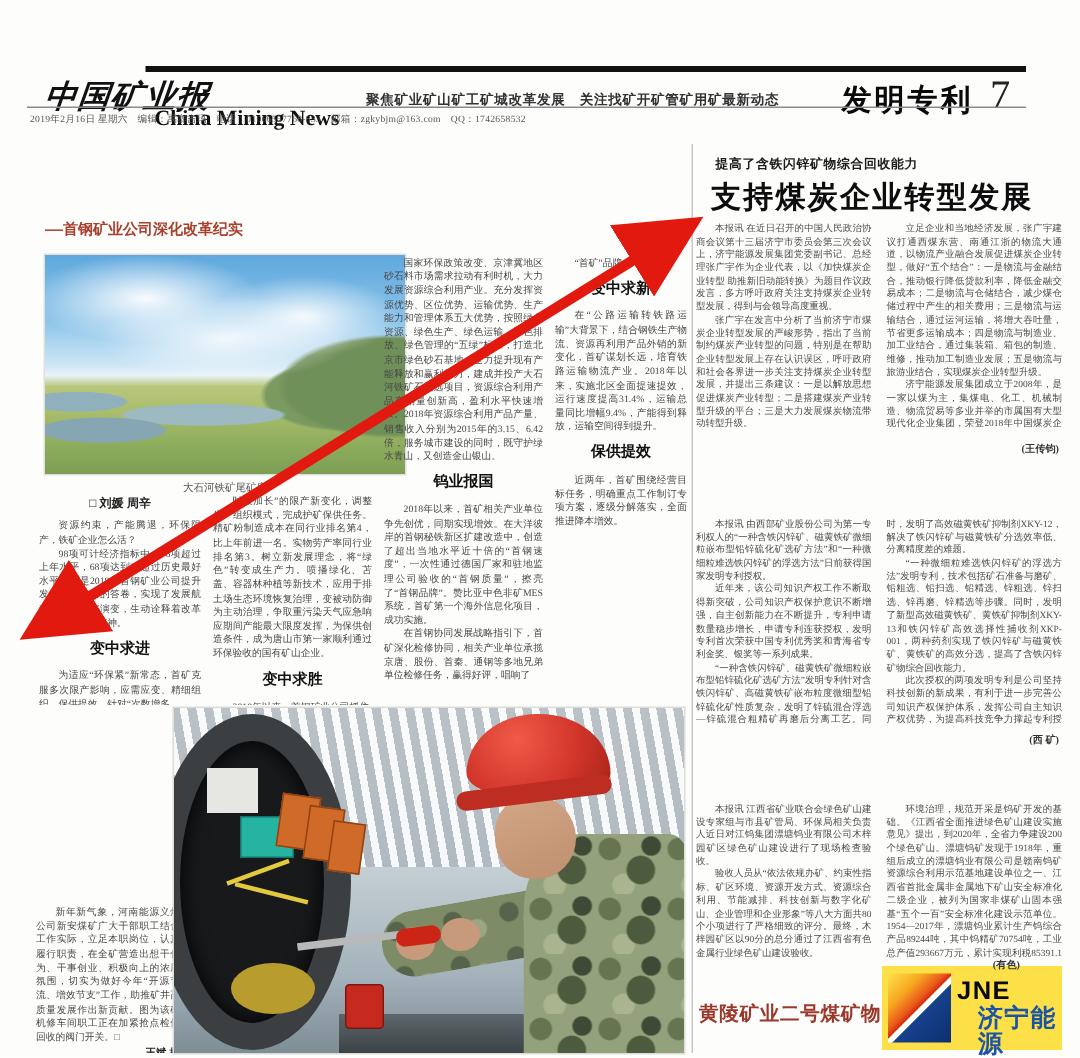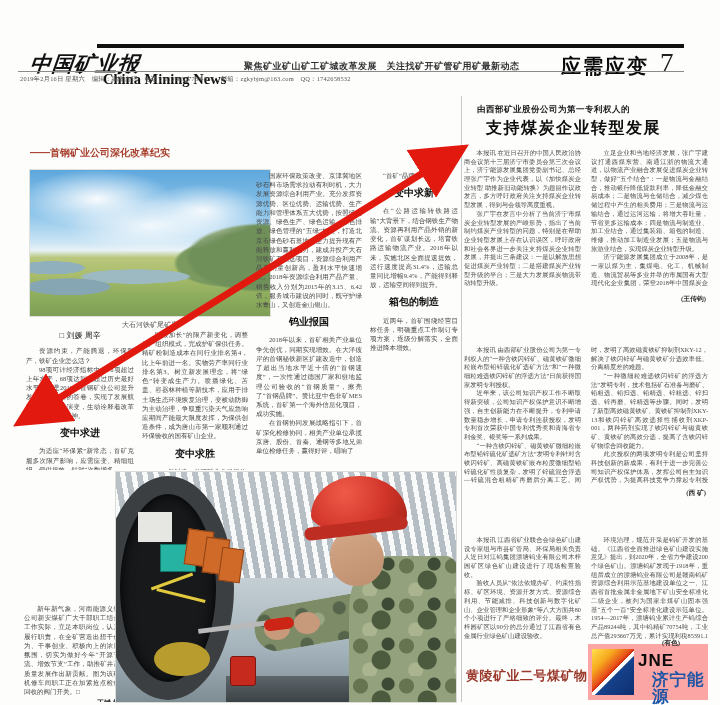--- a/index.html
+++ b/index.html
@@ -17,21 +17,21 @@
   .page-num{font-family:"Liberation Serif",serif;font-weight:400;font-size:27px;color:#222;}
   .dateline{font-size:6.4px;color:#555;letter-spacing:.2px;}
   
   .story-headline{font-family:"Liberation Sans",sans-serif;font-weight:900;font-size:31px;
                   letter-spacing:2px;color:#d0261a;}
   .story-subtitle{font-family:"Liberation Sans",sans-serif;font-weight:bold;font-size:10px;color:#a8402e;}
   .story-col{font-size:6.5px;line-height:1.42;text-align:justify;color:#474747;overflow:hidden;}
   .story-col p{margin:0;text-indent:2em;}
   .col-head{font-family:"Liberation Sans",sans-serif;font-size:10px;font-weight:bold;
             text-align:center;color:#111;margin:6px 0;text-indent:0;}
-  .byline{font-family:"Liberation Sans",sans-serif;font-size:8px;font-weight:normal;
+  .byline{font-family:"Liberation Sans",sans-serif;font-size:8px;font-weight:bold;
           color:#222;text-align:center;margin-bottom:5px;}
   .photo-cap{font-size:7px;color:#555;text-align:center;}
   .cap-credit{font-family:"Liberation Sans",sans-serif;font-weight:bold;color:#222;text-align:right;font-size:7px;margin-top:2px;}
   
   .kicker{font-family:"Liberation Sans",sans-serif;font-weight:bold;font-size:8.5px;color:#1c1c1c;letter-spacing:.5px;}
   .rc-headline{font-family:"Liberation Sans",sans-serif;font-weight:900;color:#0d0d0d;}
   .rc-body{column-count:2;column-gap:10px;font-size:6.3px;line-height:1.38;
            text-align:justify;color:#4a4a4a;overflow:hidden;}
   .rc-body p{margin:0;text-indent:2em;}
   .credit{font-size:6.8px;font-weight:bold;color:#333;text-align:right;}
@@ -73,41 +73,41 @@
       background-color:#7d8c66;
       background-image:radial-gradient(circle at 30% 40%, #55644a 6px, rgba(0,0,0,0) 7px),
                        radial-gradient(circle at 70% 65%, #9aa684 6px, rgba(0,0,0,0) 7px);
       background-size:38px 30px;}
   .hand{position:absolute;width:26px;height:22px;border-radius:50%;background:#c89a7c;}
   .tool-shaft{position:absolute;left:82px;top:152px;width:80px;height:5px;background:#b9b9b9;transform:rotate(-7deg);}
   .tool-handle{position:absolute;left:148px;top:146px;width:30px;height:12px;border-radius:6px;background:#cc2415;transform:rotate(-7deg);}
   .bench{position:absolute;left:110px;bottom:0;width:230px;height:26px;background:linear-gradient(#5d666b,#3c4347);}
   .gauge{position:absolute;left:114px;top:184px;width:24px;height:28px;background:#c62a1e;border-radius:3px;border:1px solid #7e160e;}
   
-  .jne-box{background:#fca5a5;}
+  .jne-box{background:#fde047;}
   .jne-mark{width:42px;height:46px;
       background:linear-gradient(135deg,#ffe14d 0%,#f7a91f 26%,#e8551a 44%,#d42d0c 49%,#ffffff 50%,#ffffff 55%,#16418c 56%,#0e2f6e 100%);}
   .jne-abbr{font-family:"Liberation Sans",sans-serif;font-weight:900;font-size:17px;color:#0a0a0a;letter-spacing:1px;line-height:1;}
   .jne-name{font-family:"Liberation Sans",sans-serif;font-weight:bold;font-size:16.5px;color:#1d55a5;letter-spacing:1px;line-height:1;}
 </style>
 </head>
 <body>
 
 <div class="page">
 
   <div class="abs thickrule" style="left:97px;top:44px;width:587px;"></div>
   <div class="abs logo-cn" style="left:30px;top:50px;">中国矿业报</div>
   <div class="abs logo-en" style="left:103px;top:71px;text-align:center;">China Mining News</div>
   <div class="abs tagline" style="left:200px;top:60px;">聚焦矿业矿山矿工矿城改革发展　关注找矿开矿管矿用矿最新动态</div>
-  <div class="abs section-label" style="left:561px;top:53px;">应需应变</div>
+  <div class="abs section-label" style="left:561px;top:53px;">发明专利</div>
   <div class="abs page-num" style="left:660px;top:48px;">7</div>
   <div class="abs hairline" style="left:18px;top:71px;width:666px;"></div>
   <div class="abs dateline" style="left:20px;top:75px;width:420px;">2019年2月16日 星期六　编辑：禹寨吉玛　电话：01066557768-833　邮箱：zgkybjm@163.com　QQ：1742658532</div>
 
-  <div class="abs story-subtitle" style="left:30px;top:146px;">——首钢矿业公司深化改革纪实</div>
+  <div class="abs story-subtitle" style="left:30px;top:146px;font-family:Liberation Mono, monospace;">——首钢矿业公司深化改革纪实</div>
 
   <div class="abs photo1" style="left:30px;top:170px;width:240px;height:146px;"></div>
   <div class="abs photo-cap" style="left:30px;top:320px;width:240px;">大石河铁矿尾矿库</div>
 
   <div class="abs story-col" style="left:26px;top:330px;width:108px;height:140px;">
     <div class="byline">□ 刘媛 周辛</div>
     <div>
         <p>资源约束，产能腾退，环保限产，铁矿企业怎么活？</p>
         <p>98项可计经济指标中，76项超过上年水平，68项达到或超过历史最好水平。这是2018年首钢矿业公司提升发展能力交出的答卷，实现了发展航程中的升华与演变，生动诠释着改革不停步的首钢精神。</p>
       </div>
@@ -139,21 +139,21 @@
   </div>
 
   <div class="abs story-col" style="left:370px;top:171px;width:88px;height:299px;">
     <div>
         <p>“首矿”品牌。</p>
       </div>
     <div class="col-head">变中求新</div>
     <div>
         <p>在“公路运输转铁路运输”大背景下，结合钢铁生产物流、资源再利用产品外销的新变化，首矿谋划长远，培育铁路运输物流产业。2018年以来，实施北区全面提速提效，运行速度提高31.4%，运输总量同比增幅9.4%，产能得到释放，运输空间得到提升。</p>
       </div>
-    <div class="col-head">箱包的制造</div>
+    <div class="col-head">保供提效</div>
     <div>
         <p>近两年，首矿围绕经营目标任务，明确重点工作制订专项方案，逐级分解落实，全面推进降本增效。</p>
       </div>
   </div>
 
   <div class="abs story-col" style="left:24px;top:604px;width:96px;height:98px;">
     <p style="text-indent:2em;">新年新气象，河南能源义煤公司新安煤矿广大干部职工结合工作实际，立足本职岗位，认真履行职责，在全矿营造出想干作为、干事创业、积极向上的浓厚氛围，切实为做好今年“开源节流、增效节支”工作，助推矿井高质量发展作出新贡献。图为该矿机修车间职工正在加紧抢点检修回收的阀门开关。□</p>
     <div class="cap-credit">王斌 摄</div>
   </div>
 
@@ -176,22 +176,22 @@
     <div class="tool-shaft"></div>
     <div class="tool-handle"></div>
     <div class="jacket"></div>
     <div class="face"></div>
     <div class="hat"></div>
     <div class="hat-brim"></div>
   </div>
 
   <div class="abs" style="left:461px;top:96px;width:1px;height:606px;background:#c8c8c8;"></div>
 
-  <div class="abs kicker" style="left:477px;top:104px;">由西部矿业股份公司为第一专利权人的</div>
-  <div class="abs rc-headline" style="left:486px;top:118px;font-size:16px;letter-spacing:1.5px;">支持煤炭企业转型发展</div>
+  <div class="abs kicker" style="left:477px;top:104px;">提高了含铁闪锌矿物综合回收能力</div>
+  <div class="abs rc-headline" style="left:474px;top:118px;font-size:20px;letter-spacing:1.5px;">支持煤炭企业转型发展</div>
   <div class="abs rc-body" style="left:464px;top:149px;width:244px;height:148px;">
       <p>本报讯 在近日召开的中国人民政治协商会议第十三届济宁市委员会第三次会议上，济宁能源发展集团党委副书记、总经理张广宇作为企业代表，以《加快煤炭企业转型 助推新旧动能转换》为题目作议政发言，多方呼吁政府关注支持煤炭企业转型发展，得到与会领导高度重视。</p>
       <p>张广宇在发言中分析了当前济宁市煤炭企业转型发展的严峻形势，指出了当前制约煤炭产业转型的问题，特别是在帮助企业转型发展上存在认识误区，呼吁政府和社会各界进一步关注支持煤炭企业转型发展，并提出三条建议：一是以解放思想促进煤炭产业转型；二是搭建煤炭产业转型升级的平台；三是大力发展煤炭物流带动转型升级。</p>
       <p>立足企业和当地经济发展，张广宇建议打通西煤东营、南通江浙的物流大通道，以物流产业融合发展促进煤炭企业转型，做好“五个结合”：一是物流与金融结合，推动银行降低贷款利率，降低金融交易成本；二是物流与仓储结合，减少煤仓储过程中产生的相关费用；三是物流与运输结合，通过运河运输，将增大吞吐量，节省更多运输成本；四是物流与制造业、加工业结合，通过集装箱、箱包的制造、维修，推动加工制造业发展；五是物流与旅游业结合，实现煤炭企业转型升级。</p>
       <p>济宁能源发展集团成立于2008年，是一家以煤为主，集煤电、化工、机械制造、物流贸易等多业并举的市属国有大型现代化企业集团，荣登2018年中国煤炭企业50强，营业收入排名第44位；煤炭产量排名第38位，企业利润排名第24位。□</p>
     </div>
   <div class="abs credit" style="left:618px;top:294px;width:88px;">(王传钧)</div>
 
   <div class="abs rc-body" style="left:464px;top:346px;width:244px;height:142px;">
       <p>本报讯 由西部矿业股份公司为第一专利权人的“一种含铁闪锌矿、磁黄铁矿微细粒嵌布型铅锌硫化矿选矿方法”和“一种微细粒难选铁闪锌矿的浮选方法”日前获得国家发明专利授权。</p>

